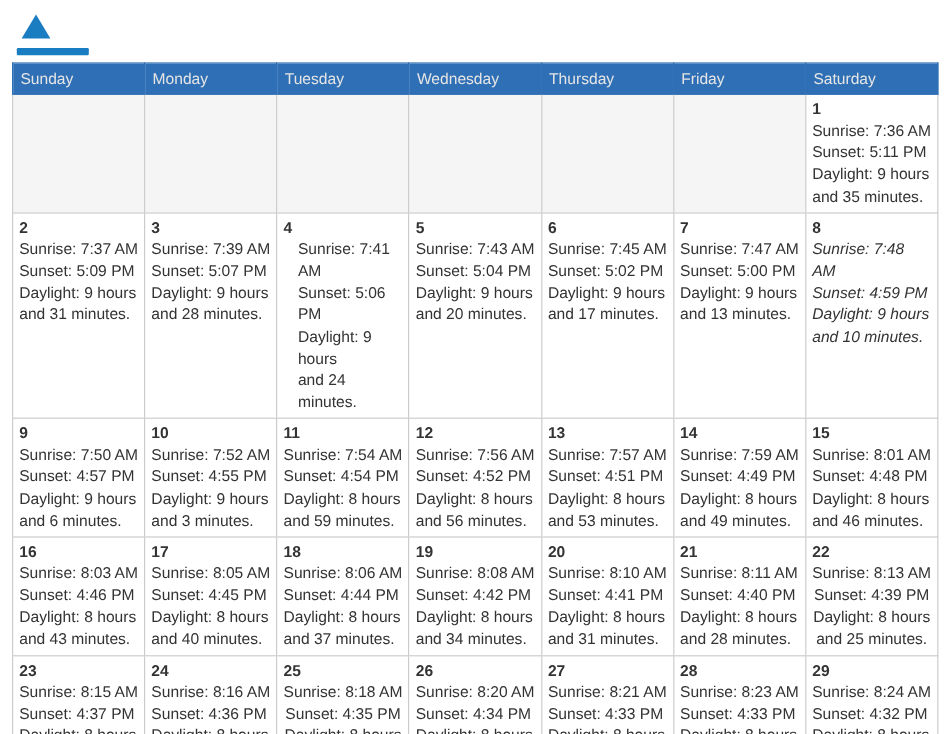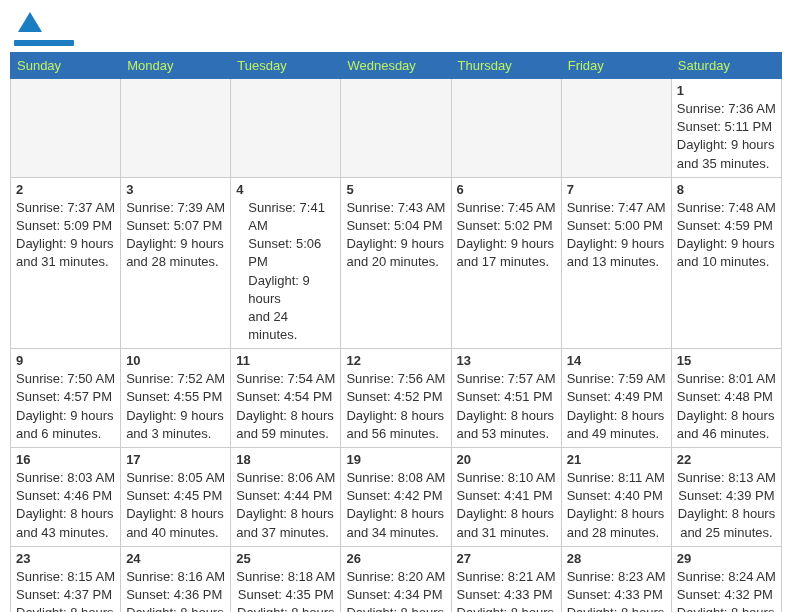--- a/index.html
+++ b/index.html
@@ -51,21 +51,21 @@
       font-size: 14px;
       color: #333;
     }
     .calendar {
       width: 100%;
       border-collapse: collapse;
       border: 1px solid #ccc;
     }
     .calendar th {
       background: #2e6fb5;
-      color: #bef264;
+      color: #e5e5e5;
       text-align: left;
       padding: 5px 6px;
       font-size: 13px;
       font-weight: normal;
       border: 1px solid #2e6fb5;
     }
     .calendar td {
       vertical-align: top;
       border: 1px solid #ccc;
       padding: 4px 5px;
@@ -176,21 +176,21 @@
         </td>
         <td>
           <span class="day-number">7</span>
           <div class="day-info" style="white-space: pre-line;">Sunrise: 7:47 AM
 Sunset: 5:00 PM
 Daylight: 9 hours
 and 13 minutes.</div>
         </td>
         <td>
           <span class="day-number">8</span>
-          <div class="day-info" style="white-space: pre-line;">Sunrise: 7:48 AM
+          <div class="day-info" style="white-space: pre-line; font-style: italic;">Sunrise: 7:48 AM
 Sunset: 4:59 PM
 Daylight: 9 hours
 and 10 minutes.</div>
         </td>
       </tr>
       <tr>
         <td>
           <span class="day-number">9</span>
           <div class="day-info" style="white-space: pre-line;">Sunrise: 7:50 AM
 Sunset: 4:57 PM

